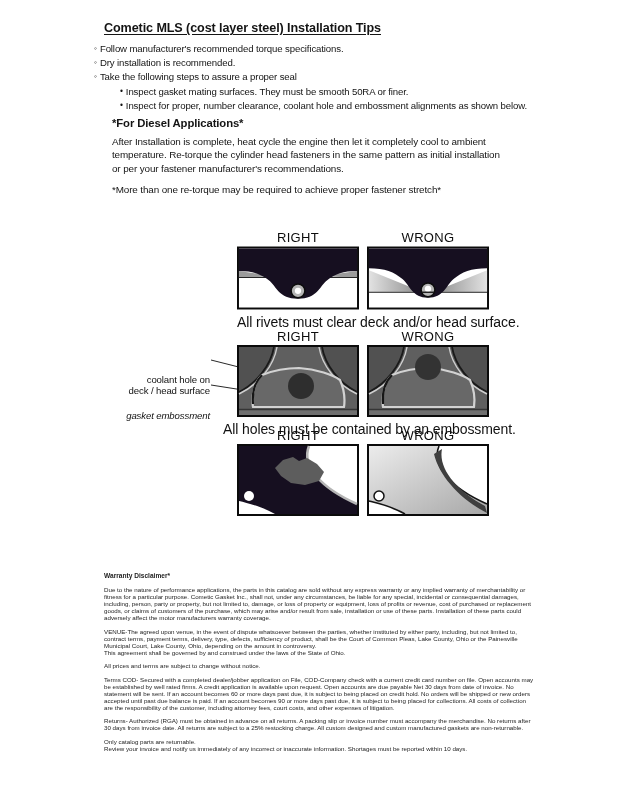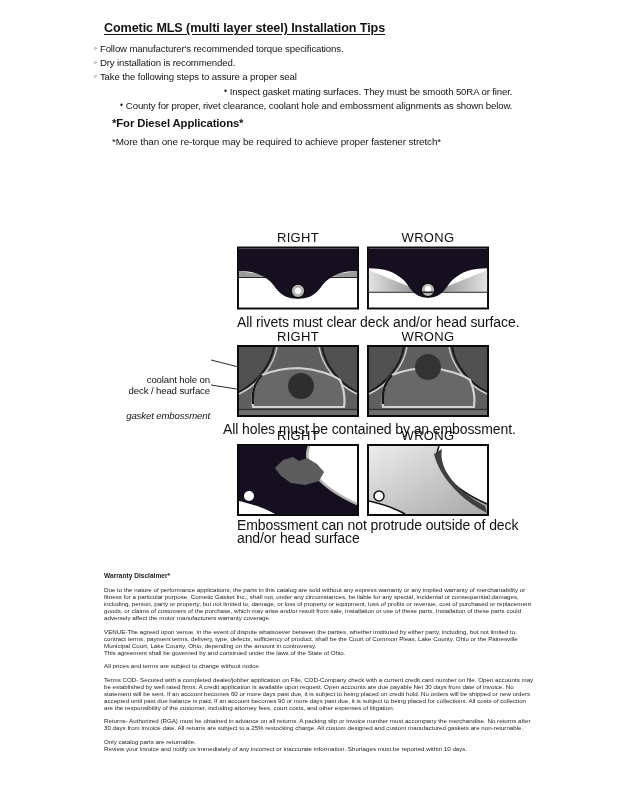--- a/index.html
+++ b/index.html
@@ -4,21 +4,21 @@
 <style>
   html,body { margin:0; padding:0; background:#fff; }
   .page { position:relative; width:618px; height:800px; background:#ffffff; overflow:hidden;
           font-family:"Liberation Sans", sans-serif; color:#141414; }
 
   .title { position:absolute; left:104px; top:21px; font-size:12.6px; font-weight:700;
            letter-spacing:-0.1px; text-decoration:underline; text-underline-offset:2px; }
 
   .bullets { position:absolute; left:94px; top:42px; font-size:9.6px; letter-spacing:-0.12px; }
   .b-row { line-height:13.2px; white-space:nowrap; }
-  .b-row.sub { margin-left:26px;text-align:right; }
+  .b-row.sub { margin-left:26px; }
   .mk { display:inline-block; margin-right:3px; font-size:8.5px; transform:translateY(-1px); }
 
   .diesel { position:absolute; left:112px; top:117px; font-size:9.9px; letter-spacing:-0.12px;
             line-height:13.2px; width:420px; }
   .diesel h2 { font-size:11.3px; margin:0 0 5px 0; letter-spacing:-0.1px; }
   .diesel p { margin:0 0 8px 0; white-space:pre-line; }
 
   .label-row, .panel-row { display:flex; gap:8px; }
   .label-row { margin-bottom:1px; }
   .dw-label { width:122px; text-align:center; font-size:13px; letter-spacing:0.3px; color:#0d0d0d; }
@@ -45,32 +45,35 @@
 
   .footer-code { position:absolute; left:389px; top:802px; font-size:15px; letter-spacing:0.2px; color:#222; }
 
   svg.panel { display:block; }
 </style>
 </head>
 <body>
 
 <div class="page">
 
-  <div class="title">Cometic MLS (multi layer steel) Installation Tips</div>
+  <div class="title">Cometic MLS (cost layer steel) Installation Tips</div>
 
   <div class="bullets">
     <div class="b-row"><span class="mk">◦</span><span>Follow manufacturer's recommended torque specifications.</span></div>
     <div class="b-row"><span class="mk">◦</span><span>Dry installation is recommended.</span></div>
     <div class="b-row"><span class="mk">◦</span><span>Take the following steps to assure a proper seal</span></div>
     <div class="b-row sub"><span class="mk">•</span><span>Inspect gasket mating surfaces.  They must be smooth 50RA or finer.</span></div>
-    <div class="b-row sub"><span class="mk">•</span><span>County for proper, rivet clearance, coolant hole and embossment alignments as shown below.</span></div>
+    <div class="b-row sub"><span class="mk">•</span><span>Inspect for proper, number clearance, coolant hole and embossment alignments as shown below.</span></div>
   </div>
 
   <div class="diesel">
     <h2>*For Diesel Applications*</h2>
+    <p>After Installation is complete, heat cycle the engine then let it completely cool to ambient
+temperature. Re-torque the cylinder head fasteners in the same pattern as initial installation
+or per your fastener manufacturer's recommendations.</p>
     <p>*More than one re-torque may be required to achieve proper fastener stretch*</p>
   </div>
 
   <div class="diag1">
     <div class="label-row">
       <div class="dw-label">RIGHT</div>
       <div class="dw-label">WRONG</div>
     </div>
     <div class="panel-row">
       <svg class="panel" width="122" height="64" viewBox="0 0 124 64">
@@ -175,22 +178,20 @@
             </linearGradient>
         </defs>
         <rect x="1" y="1" width="120" height="70" fill="#ffffff" stroke="#0b0b0b" stroke-width="2"></rect>
         <path d="M2,2 H72 C64,22 84,44 120,60 V70 H38 C24,62 10,59 2,57 Z" fill="url(#d3g)"></path>
         <path d="M72,2 C64,22 84,44 120,60" stroke="#141414" stroke-width="1.6" fill="none"></path>
         <path d="M2,57 C10,59 24,62 38,70" stroke="#141414" stroke-width="1.6" fill="none"></path>
         <path d="M75,5 C71,24 89,46 118,62 L120,69 C94,56 72,32 67,10 Z" fill="#3f3f3f"></path>
         <circle cx="12" cy="52" r="5" fill="#ffffff" stroke="#111" stroke-width="1.5"></circle>
       </svg>
     </div>
-    <div class="caption two-line">Embossment can not protrude outside of deck
-and/or head surface</div>
   </div>
 
   <div class="disclaimer">
     <h3>Warranty Disclaimer*</h3>
     <p>Due to the nature of performance applications, the parts in this catalog are sold without any express warranty or any implied warranty of merchantability or
 fitness for a particular purpose.  Cometic Gasket Inc., shall not, under any circumstances, be liable for any special, incidental or consequential damages,
 including, person, party or property, but not limited to, damage, or loss of property or equipment, loss of profits or revenue, cost of purchased or replacement
 goods, or claims of customers of the purchase, which may arise and/or result from sale, installation or use of these parts.  Installation of these parts could
 adversely affect the motor manufacturers warranty coverage.</p>
     <p>VENUE-The agreed upon venue, in the event of dispute whatsoever between the parties, whether instituted by either party, including, but not limited to,

